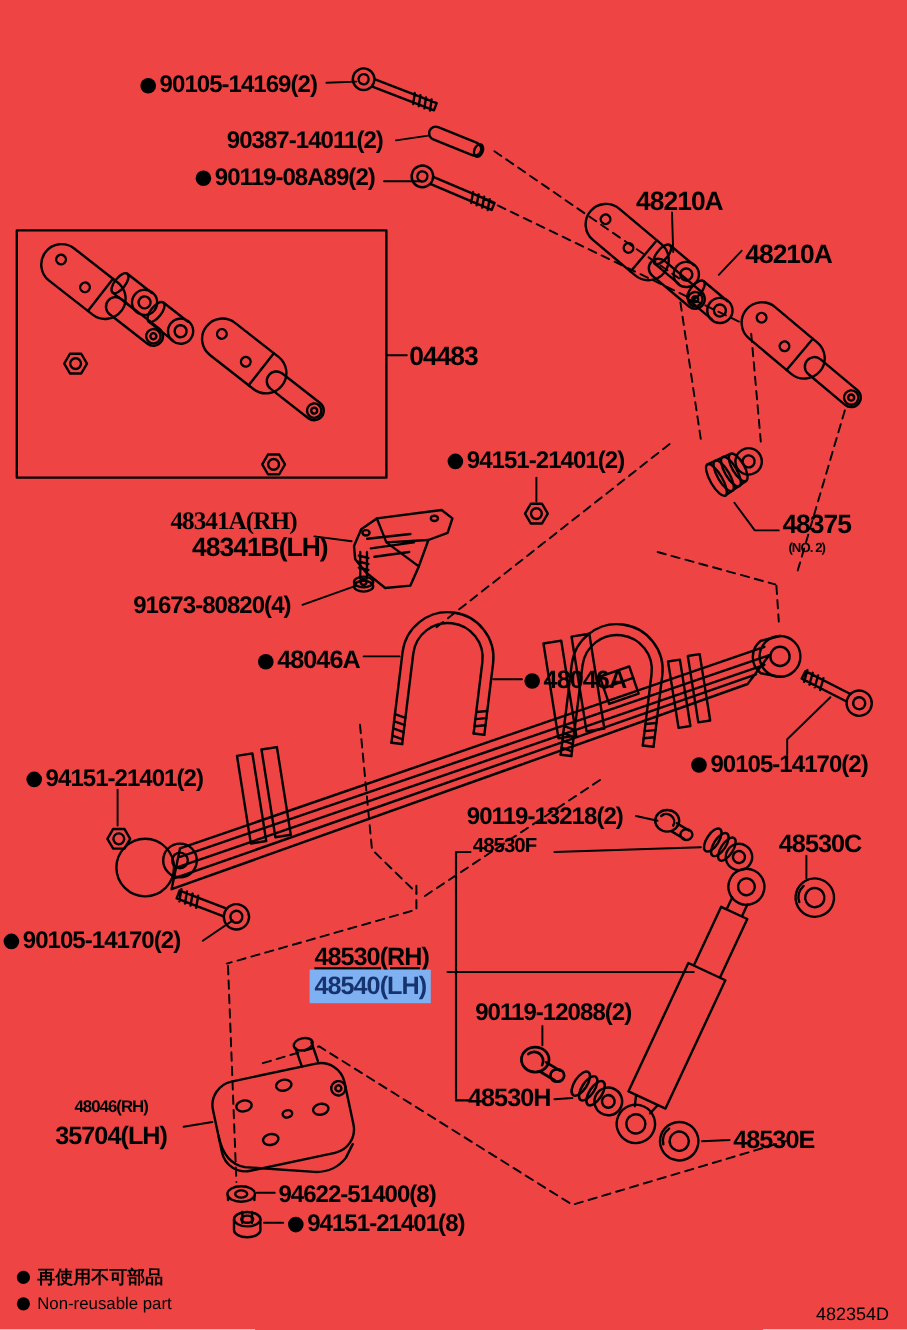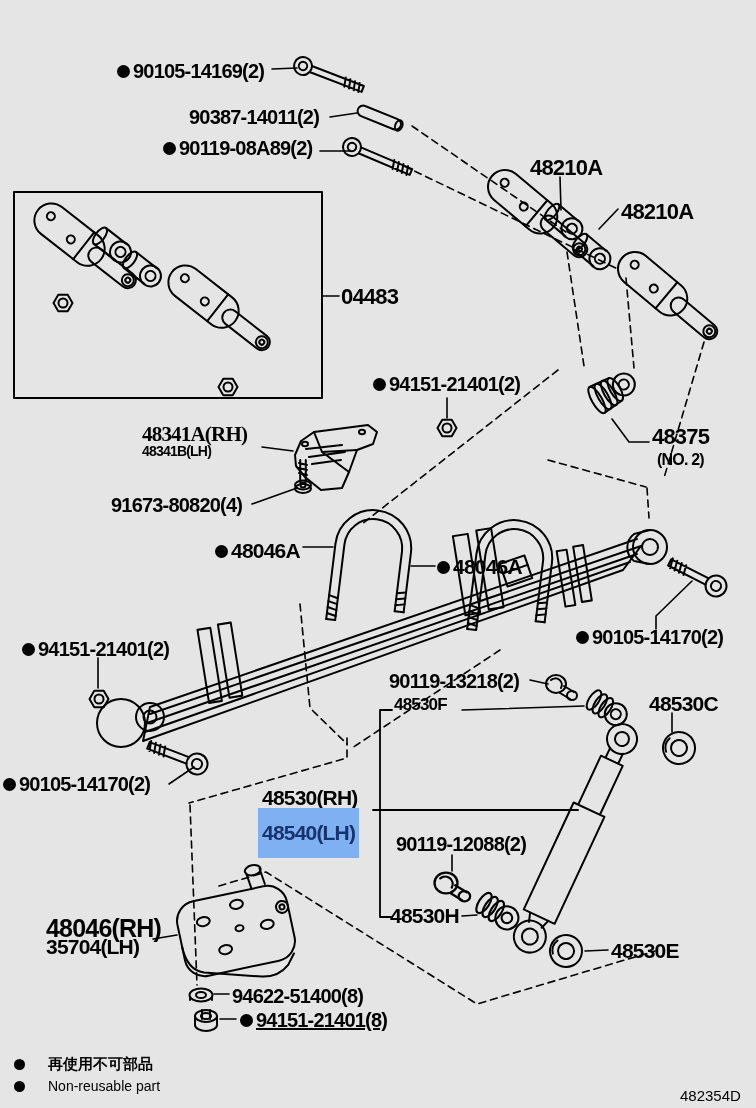--- a/index.html
+++ b/index.html
@@ -1,25 +1,25 @@
 <!DOCTYPE html>
 <html><head>
 <meta charset="utf-8">
 <style>
   html,body{margin:0;padding:0;background:#fff;}
-  .stage{position:relative;width:756px;height:1108px;background:#e5e5e5;overflow:hidden;
+  .stage{position:relative;width:756px;height:1108px;background:#ef4444;overflow:hidden;
          font-family:"Liberation Sans",sans-serif;color:#000;}
   svg{position:absolute;left:0;top:0;}
   #labels{position:absolute;left:0;top:0;width:756px;height:1108px;}
   .lbl{position:absolute;display:flex;align-items:center;gap:3px;white-space:nowrap;
        font-weight:bold;font-size:20px;line-height:1.05;letter-spacing:-0.8px;color:#000;}
-  .lbl.hl{background:#7fb0f2;color:#17336e;padding:14px 4px;margin-left:-4px;}
+  .lbl.hl{background:#7fb0f2;color:#17336e;padding:3px 4px;margin-left:-4px;}
   .dot{width:13px;height:13px;border-radius:50%;background:#000;flex:0 0 auto;}
   .legend{position:absolute;left:14px;top:1055px;display:flex;flex-direction:column;gap:4px;}
-  .legend-row{display:flex;align-items:center;gap:23px;font-size:14px;}
+  .legend-row{display:flex;align-items:center;gap:6px;font-size:14px;}
   .legend-row .dot{width:11px;height:11px;}
   .legend-jp{font-weight:bold;font-size:15px;}
   .legend-en{font-weight:normal;font-size:14px;}
   .doc-code{position:absolute;left:680px;top:1087px;font-size:15px;letter-spacing:0;}
 </style>
 </head>
 <body>
 
 <div class="stage">
 
@@ -279,27 +279,27 @@
       <div class="lbl" style="left: 341px; top: 285px; font-size: 22px;">
         <span>04483</span>
       </div>
       <div class="lbl" style="left: 373px; top: 374px; font-size: 20px;">
         <span class="dot"></span>
         <span>94151-21401(2)</span>
       </div>
       <div class="lbl" style="left: 142px; top: 423px; font-size: 21px; font-family: Liberation Serif, serif;">
         <span>48341A(RH)</span>
       </div>
-      <div class="lbl" style="left: 142px; top: 444px; font-size: 14px;">
+      <div class="lbl" style="left: 160px; top: 444px; font-size: 22px;">
         <span>48341B(LH)</span>
       </div>
       <div class="lbl" style="left: 652px; top: 425px; font-size: 22px;">
         <span>48375</span>
       </div>
-      <div class="lbl" style="left: 657px; top: 452px; font-size: 16px;">
+      <div class="lbl" style="left: 657px; top: 452px; font-size: 11px;">
         <span>(NO. 2)</span>
       </div>
       <div class="lbl" style="left: 111px; top: 495px; font-size: 20px;">
         <span>91673-80820(4)</span>
       </div>
       <div class="lbl" style="left: 215px; top: 540px; font-size: 21px;">
         <span class="dot"></span>
         <span>48046A</span>
       </div>
       <div class="lbl" style="left: 437px; top: 556px; font-size: 21px;">
@@ -320,45 +320,45 @@
       <div class="lbl" style="left: 394px; top: 696px; font-size: 17px;">
         <span>48530F</span>
       </div>
       <div class="lbl" style="left: 649px; top: 693px; font-size: 21px;">
         <span>48530C</span>
       </div>
       <div class="lbl" style="left: 3px; top: 774px; font-size: 20px;">
         <span class="dot"></span>
         <span>90105-14170(2)</span>
       </div>
-      <div class="lbl" style="left: 262px; top: 787px; font-size: 21px;">
+      <div class="lbl" style="left: 262px; top: 787px; font-size: 21px; text-decoration: underline;">
         <span>48530(RH)</span>
       </div>
       <div class="lbl hl" style="left: 262px; top: 808px; font-size: 21px;">
         <span>48540(LH)</span>
       </div>
       <div class="lbl" style="left: 396px; top: 834px; font-size: 20px;">
         <span>90119-12088(2)</span>
       </div>
       <div class="lbl" style="left: 390px; top: 905px; font-size: 21px;">
         <span>48530H</span>
       </div>
-      <div class="lbl" style="left: 46px; top: 915px; font-size: 25px; text-align: right;">
+      <div class="lbl" style="left: 62px; top: 915px; font-size: 14px; text-align: right;">
         <span>48046(RH)</span>
       </div>
       <div class="lbl" style="left: 46px; top: 936px; font-size: 21px;">
         <span>35704(LH)</span>
       </div>
       <div class="lbl" style="left: 611px; top: 940px; font-size: 21px; justify-content: center;">
         <span>48530E</span>
       </div>
       <div class="lbl" style="left: 232px; top: 986px; font-size: 20px;">
         <span>94622-51400(8)</span>
       </div>
-      <div class="lbl" style="left: 240px; top: 1010px; font-size: 20px; text-decoration: underline;">
+      <div class="lbl" style="left: 240px; top: 1010px; font-size: 20px;">
         <span class="dot"></span>
         <span>94151-21401(8)</span>
       </div>
     </div>
 
 <div class="legend">
   <div class="legend-row">
     <span class="dot"></span>
     <span class="legend-jp">再使用不可部品</span>
   </div>

